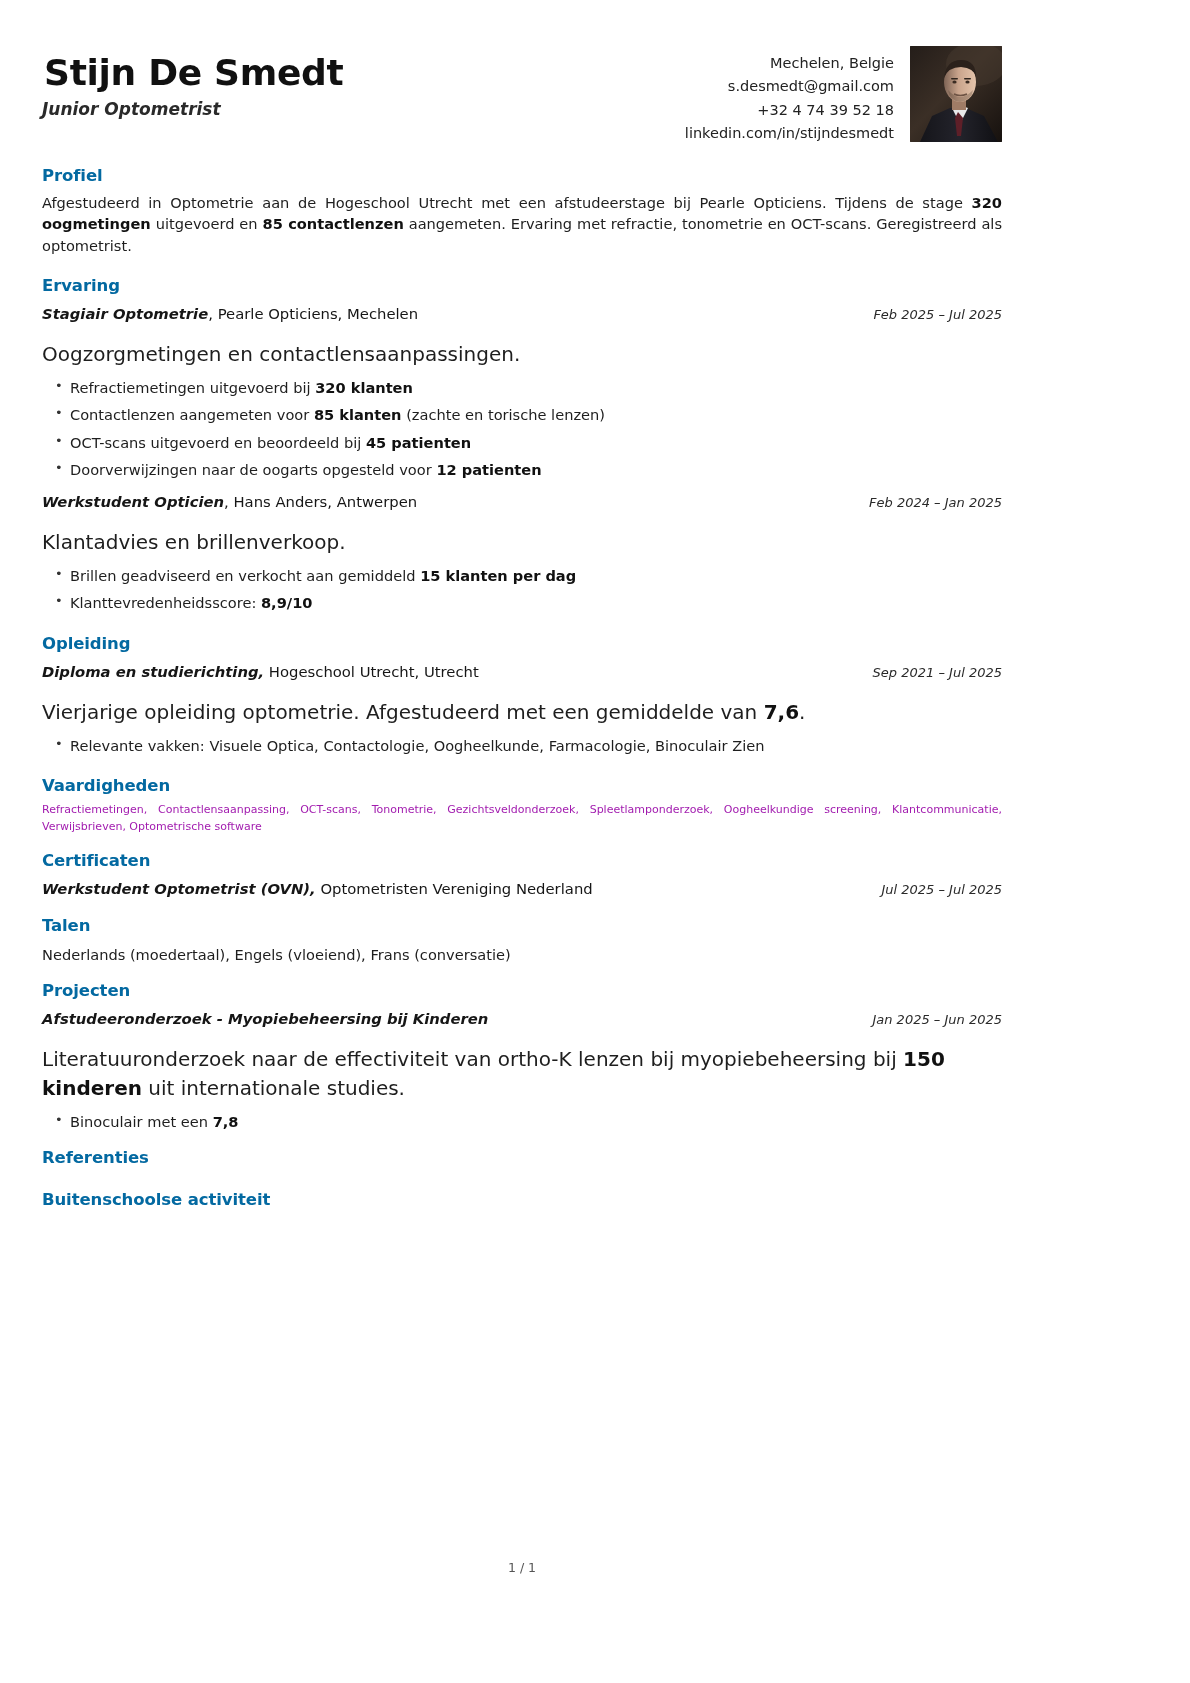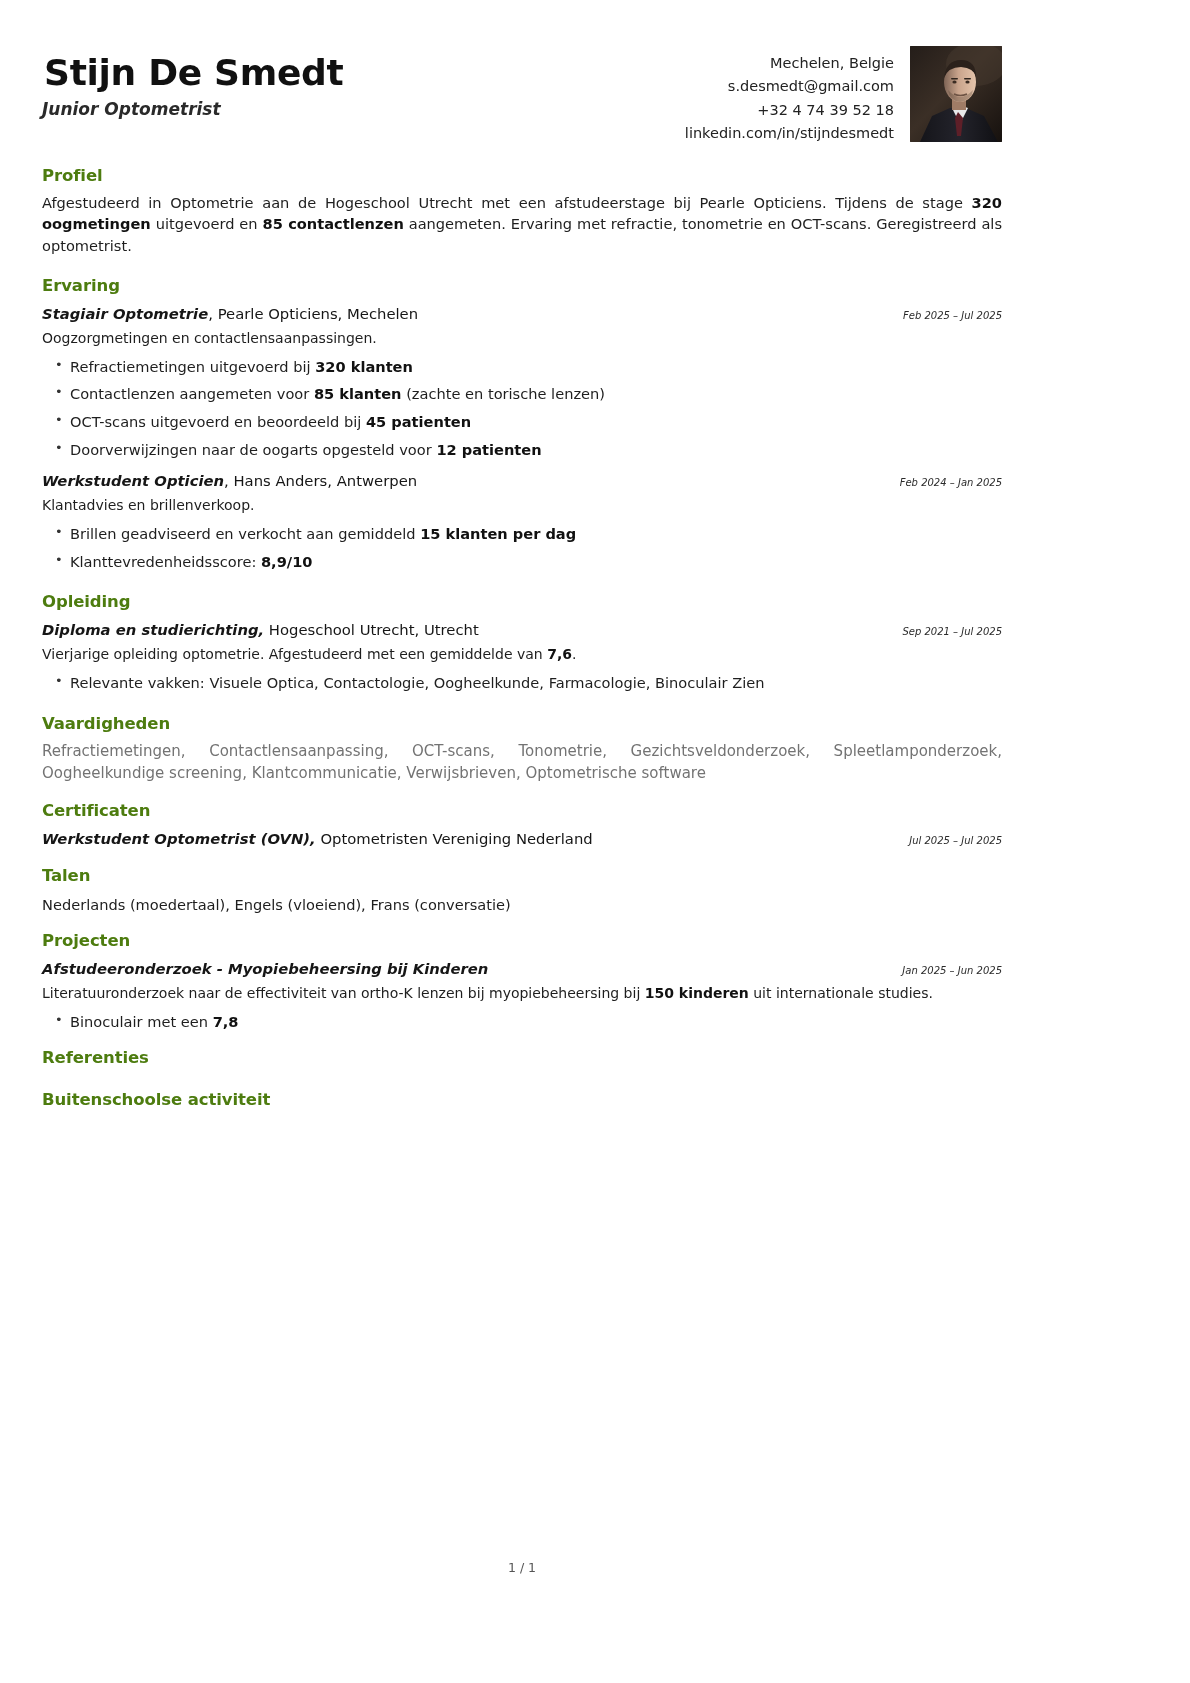--- a/index.html
+++ b/index.html
@@ -80,21 +80,21 @@
     background: #2a2320;
   }
   .photo svg { display: block; width: 100%; height: 100%; }
 
   
   .section { margin-top: 20px; }
   .section.tight { margin-top: 16px; }
   h2.sec {
     font-size: 16.5px;
     font-weight: 700;
-    color: #4d7c0f;
+    color: #0369a1;
     margin: 0 0 7px 0;
     display: inline-block;
     position: relative;
     letter-spacing: -0.1px;
   }
   h2.sec::after {
     content: "";
     position: absolute;
     left: -2px; right: -7px;
     top: 52%; bottom: -1px;
@@ -123,30 +123,30 @@
     font-size: 14.8px;
     line-height: 1.4;
     color: #161616;
     flex: 1 1 auto;
   }
   .entry-title b {
     font-weight: 700;
     font-style: italic;
   }
   .entry-date {
-    font-size: 10px;
+    font-size: 13px;
     font-style: italic;
     color: #2a2a2a;
     white-space: nowrap;
     flex: 0 0 auto;
   }
   .entry-sub {
-    font-size: 14px;
+    font-size: 20px;
     line-height: 1.45;
-    margin-top: 3px;
+    margin-top: 15px;
     color: #1e1e1e;
   }
   ul.bullets {
     margin: 8px 0 0 0;
     padding: 0 0 0 28px;
     list-style: none;
   }
   ul.bullets li {
     font-size: 14.6px;
     line-height: 1.48;
@@ -157,24 +157,24 @@
   ul.bullets li::before {
     content: "\2022";
     position: absolute;
     left: -15px;
     top: -1px;
     color: #333;
     font-size: 13px;
   }
   b.em { font-weight: 700; color: #111; }
   .skills-text {
-    font-size: 15px;
+    font-size: 11px;
     line-height: 1.5;
     text-align: justify;
-    color: #737373;
+    color: #a21caf;
   }
   .plain-line {
     font-size: 14.6px;
     line-height: 1.45;
     color: #1e1e1e;
     margin-top: 2px;
   }
   .footer {
     position: absolute;
     left: 0; right: 0;

